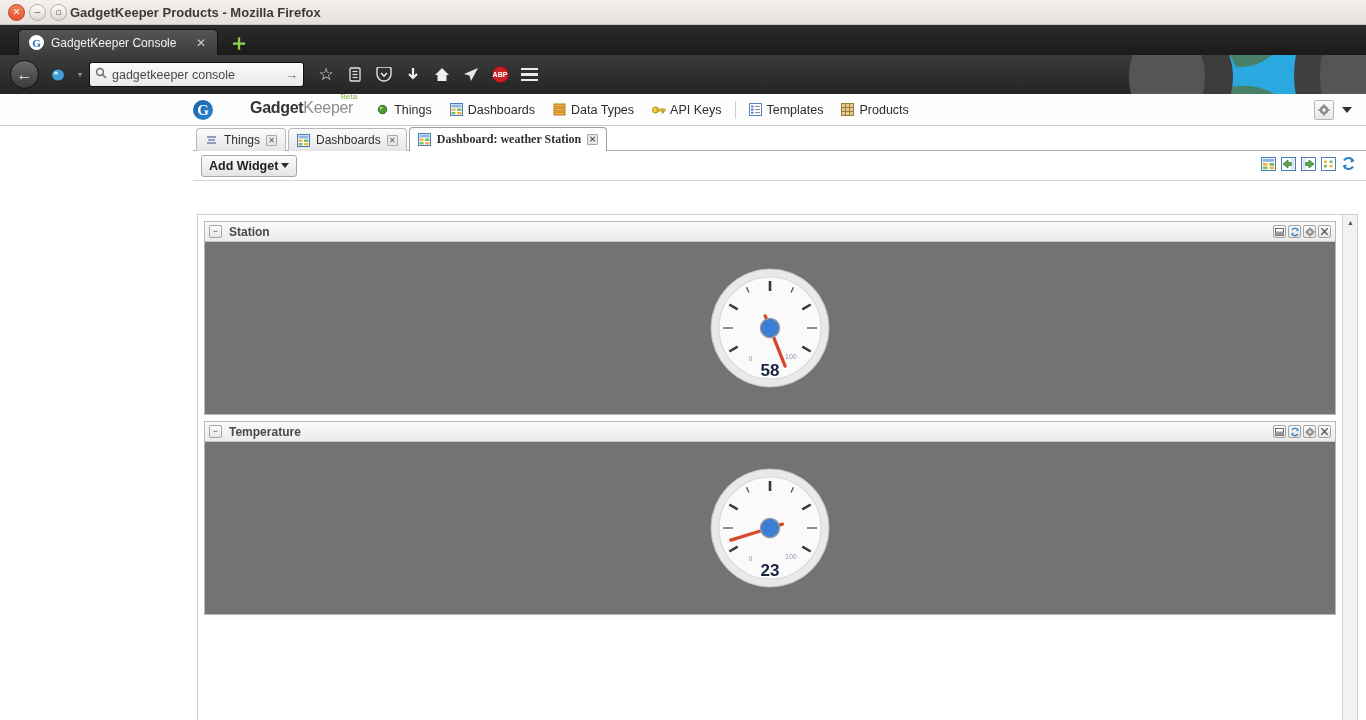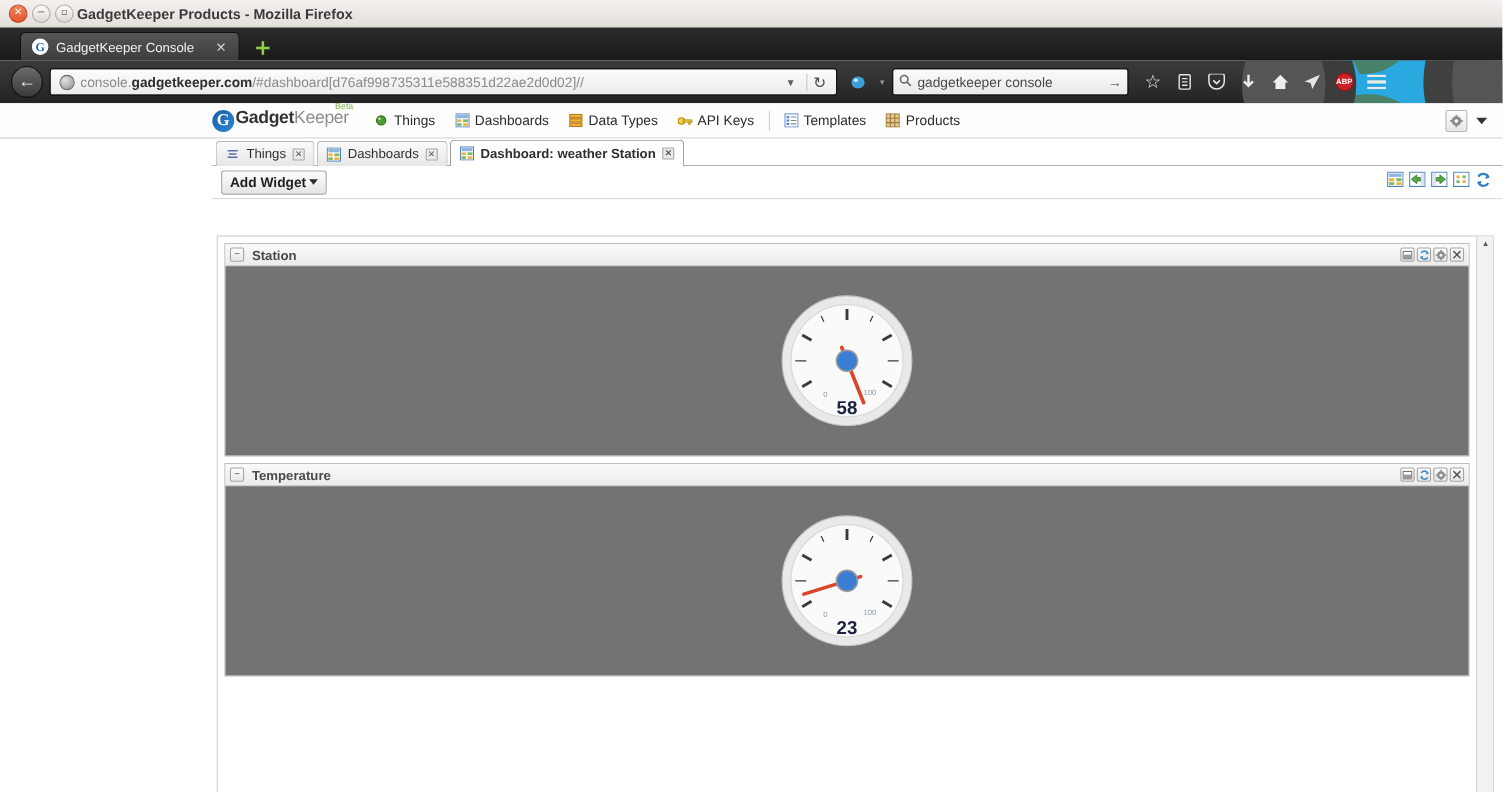--- a/index.html
+++ b/index.html
@@ -153,21 +153,21 @@
   }
   .logo { display: flex; align-items: flex-start; margin-right: 14px; position: relative;}
   .logo-mark {
     width: 20px; height: 20px; border-radius: 50%;
     background: linear-gradient(135deg,#1a5ea8,#2f86d0);
     color: #fff; font-size: 15px; font-weight: bold;
     display: flex; align-items: center; justify-content: center;
     font-family: "Liberation Serif", serif;
     margin-right: 1px; margin-top: 1px;
   }
-  .logo-text { font-size: 16px; font-weight: bold; color: #333; letter-spacing: -.3px; }
+  .logo-text { font-size: 16px; font-weight: bold; color: #333; letter-spacing: -.3px; padding-left: 36px; }
   .logo-text em { font-style: normal; font-weight: normal; color: #8c8c8c; }
   .logo-beta {
     position: absolute; right: -4px; top: -7px;
     font-size: 8px; color: #7cb342; font-weight: normal;
   }
   .navitem {
     display: flex; align-items: center; gap: 5px;
     font-size: 12.5px; color: #2b2b2b;
     padding: 0 9px; height: 100%;
     white-space: nowrap;
@@ -199,21 +199,21 @@
     height: 23px; padding: 0 8px;
     border: 1px solid #b8b8b8; border-bottom: none;
     border-radius: 4px 4px 0 0;
     background: linear-gradient(to bottom,#fbfbfb,#e6e6e6);
     font-size: 12px; color: #2f2f2f;
     margin-right: 2px;
     position: relative; top: 1px;
   }
   .gk-tab.active {
     background: #fff; font-weight: bold;
-    height: 24px; border-color: #9c9c9c; top: 1px;
+    height: 24px; border-color: #9c9c9c; top: 1px; font-family: Liberation Serif, serif;
   }
   .x-btn {
     width: 11px; height: 11px;
     border: 1px solid #a9a9a9; background: #e9e9e9;
     font-size: 8px; line-height: 9px; text-align: center; color: #555;
     border-radius: 1px;
   }
 
   .panelbar {
     height: 30px; display: flex; align-items: center;
@@ -314,26 +314,20 @@
     <path d="M300 20 q25 -14 52 2 q-18 20 -42 18 z" fill="#4f7a52" opacity=".85"></path>
     <path d="M296 62 q34 -10 60 10 q-30 22 -62 6 z" fill="#4f7a52" opacity=".85"></path>
     <ellipse cx="255" cy="50" rx="52" ry="58" fill="#3c3c3c"></ellipse>
     <ellipse cx="241" cy="50" rx="38" ry="52" fill="#555"></ellipse>
     <ellipse cx="398" cy="48" rx="30" ry="56" fill="#404040"></ellipse>
     <ellipse cx="420" cy="48" rx="26" ry="52" fill="#555"></ellipse>
   </svg>
   <div class="nav-back">
       <span>←</span>
     </div>
-  <div class="urlbar">
-    <div class="globe-icon"></div>
-    <div class="url-text"><span>console.</span><b>gadgetkeeper.com</b><span>/#dashboard[d76af998735311e588351d22ae2d0d02]//</span></div>
-    <div class="url-drop">▼</div>
-    <div class="url-reload">↻</div>
-  </div>
   <div class="nav-icons">
     <div class="nav-ic">
       <svg width="16" height="16" viewBox="0 0 16 16">
           <ellipse cx="8" cy="8" rx="6" ry="5.5" fill="#3d9fd8"></ellipse>
           <ellipse cx="6" cy="6" rx="2" ry="1.6" fill="#cfeaf8"></ellipse>
         </svg>
     </div>
     <div class="nav-ic" style="width:12px;font-size:8px;color:#9a9a9a;">▾</div>
     <div class="searchbar">
       <div class="sq">

